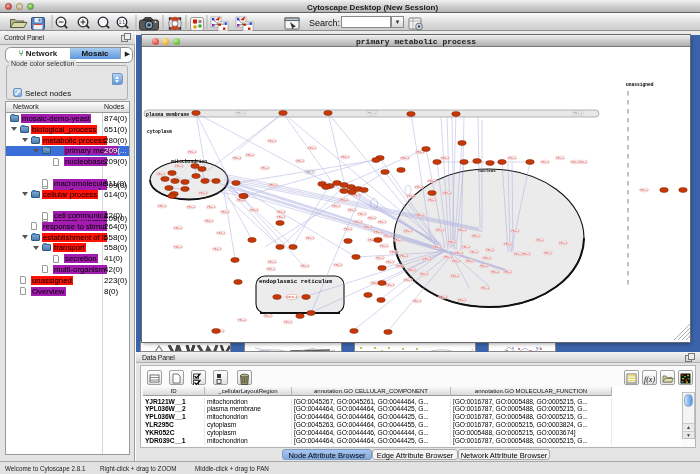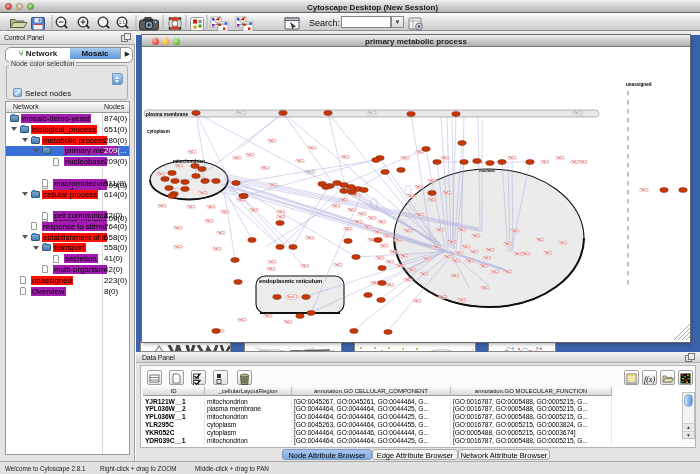--- a/index.html
+++ b/index.html
@@ -38,21 +38,21 @@
 .trow .num{position:absolute;left:98px;top:0.5px;width:24px;line-height:9.5px;font-size:8px;}
 .grn{background:#a21caf;}
 .red{background:#ff1205;}
 .tri{position:absolute;top:3px;width:0;height:0;border-left:3.5px solid transparent;border-right:3.5px solid transparent;border-top:4.5px solid #555;}
 .fold{position:absolute;top:1.5px;width:9px;height:7px;background:linear-gradient(#7ba7cf,#4a7dad);border:0.5px solid #34597e;border-radius:1px;}
 .fold:before{content:"";position:absolute;left:0px;top:-2px;width:4px;height:2px;background:#4a7dad;border-radius:1px 1px 0 0;}
 .doc{position:absolute;top:1px;width:6px;height:8px;background:#fff;border:0.6px solid #999;border-radius:0 2px 0 0;}
 
 #desktop{left:136px;top:31px;width:564px;height:321px;background:#3b63ab;}
 #desktop-topstrip{position:absolute;left:0;top:0;width:564px;height:4px;background:#ececec;}
-#frame{position:absolute;left:6px;top:4px;width:548px;height:307px;background:#fff;box-shadow:0 0 0 1px #6a6a6a, 1px 2px 4px rgba(0,0,0,.35);}
+#frame{position:absolute;left:6px;top:4px;width:548px;height:307px;background:#fff;box-shadow:0 0 0 1px #6a6a6a, 1px 2px 4px rgba(0,0,0,.35);font-family:Liberation Mono, monospace;}
 #frame-tb{position:absolute;left:0;top:0;width:548px;height:12px;background:linear-gradient(#f0f0f0,#cacaca 55%,#b0b0b0);border-bottom:1px solid #7a7a7a;}
 #frame-tb .t{position:absolute;left:0;top:2px;width:548px;text-align:center;font-size:8px;font-weight:bold;color:#222;}
 
 .bwin{position:absolute;background:#fff;border:1px solid #888;overflow:hidden;}
 
 #datapanel{left:136px;top:352px;width:564px;height:109px;background:#e4e4e4;}
 #dp-head{position:absolute;left:0;top:0;width:564px;height:11px;background:linear-gradient(#f4f4f4,#d4d4d4);border-bottom:1px solid #b0b0b0;}
 #dp-head span{position:absolute;left:6px;top:2px;font-size:7px;color:#222;letter-spacing:-0.2px;}
 #dp-inner{position:absolute;left:4px;top:13px;width:556px;height:83px;background:#fbfbfb;border:1px solid #b5b5b5;}
 .dbtn{position:absolute;width:15px;height:15px;background:linear-gradient(#ffffff,#e2e2e2);border:1px solid #a0a0a0;border-radius:2px;}

